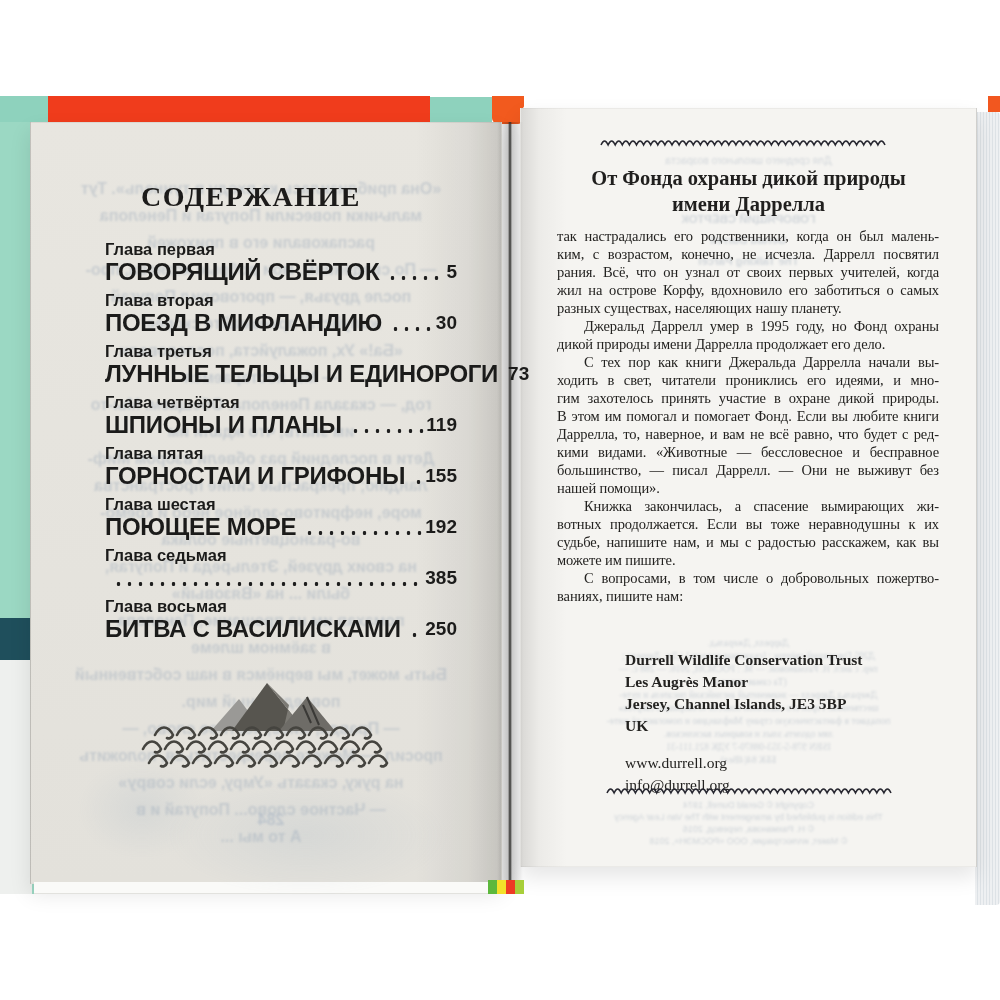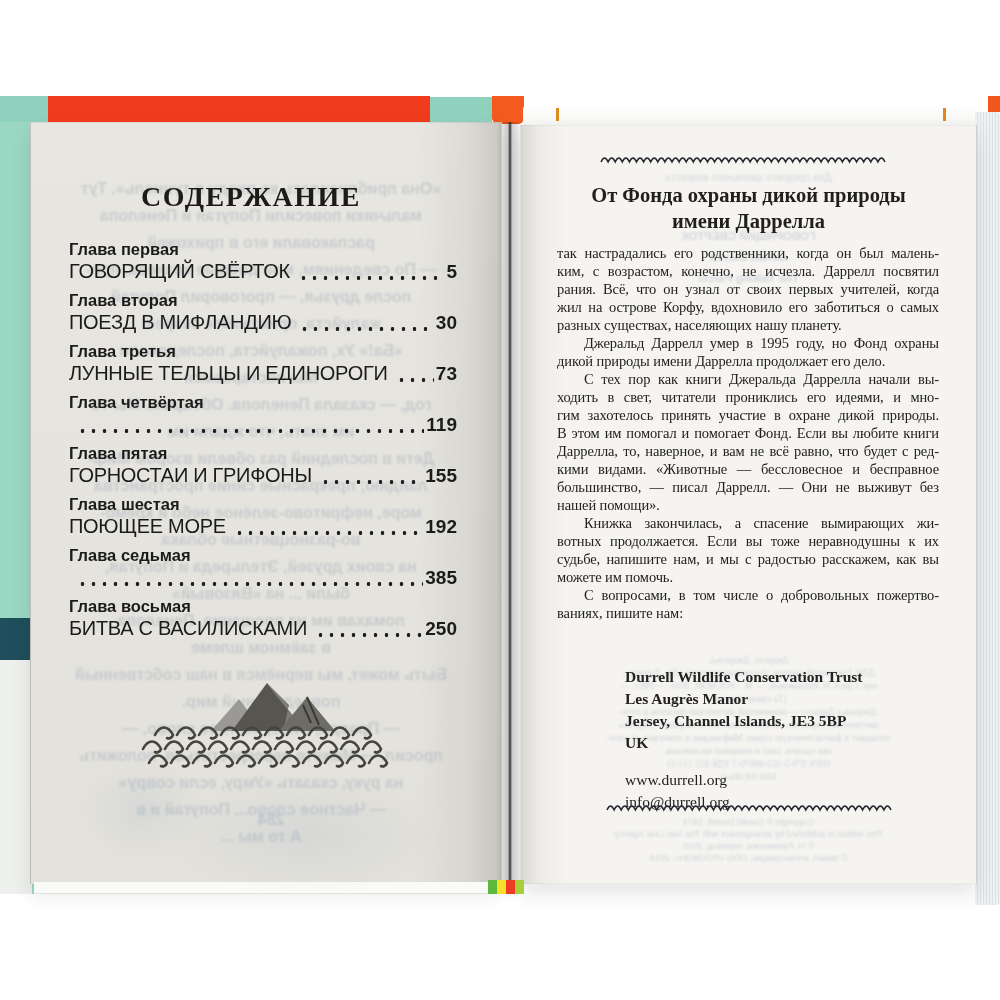--- a/index.html
+++ b/index.html
@@ -26,21 +26,21 @@
   .left-stack{position:absolute;left:34px;top:882px;width:466px;height:11px;background:#fafaf8;border-bottom:1px solid #e2e2de;}
   .edge-colors{position:absolute;left:488px;top:880px;height:14px;display:flex;}
   .edge-colors div{width:9px;height:100%;}
   .ec1{background:#5cb83c;} .ec2{background:#f3e02a;} .ec3{background:#ee3b24;} .ec4{background:#a8cf3a;}
   
   .page{position:absolute;box-shadow:0 10px 20px rgba(0,0,0,.10);}
   .page-left{left:30px;top:122px;width:470px;height:760px;
      background:linear-gradient(90deg,#f2f1ee 0%,#f2f1ee 82%,#e6e5e2 93%,#d2d1ce 100%),
                 linear-gradient(180deg,#f4f3f0,#efeeeb);
      background-blend-mode:multiply;border:1px solid rgba(0,0,0,.04);}
-  .page-right{left:520px;top:125px;width:455px;height:757px;
+  .page-right{left:520px;top:108px;width:455px;height:757px;
      background:linear-gradient(90deg,#d9d8d5 0%,#ecebe8 4%,#f5f4f1 10%,#f5f4f1 100%);
      border:1px solid rgba(0,0,0,.04);}
   
   .ghost{position:absolute;transform:scaleX(-1);filter:blur(1.1px);color:#a9b4c0;z-index:1;}
   .ghost-left{left:10px;top:52px;width:440px;opacity:.50;font-family:"Liberation Sans",sans-serif;
      font-size:16px;line-height:27px;text-align:center;font-weight:bold;}
   .ghost-pagenum{left:200px;top:688px;width:80px;opacity:.75;font-family:"Liberation Sans",sans-serif;
      font-size:16px;font-weight:bold;text-align:center;color:#b3bdc8;}
   .ghost-blob{position:absolute;filter:blur(4px);opacity:.30;z-index:1;border-radius:50%;
      background:radial-gradient(ellipse at center,rgba(150,170,188,.55),rgba(150,170,188,0) 70%);}
@@ -50,24 +50,24 @@
      font-size:10.5px;line-height:14px;text-align:center;}
   .ghost-rtitle{left:20px;top:100px;width:415px;opacity:.45;font-family:"Liberation Sans",sans-serif;
      font-size:11.5px;line-height:21px;text-align:center;font-weight:bold;}
   .ghost-rcat{left:20px;top:528px;width:415px;opacity:.50;font-size:9.5px;line-height:13px;text-align:center;}
   .ghost-rcopy{left:20px;top:690px;width:415px;opacity:.50;font-family:"Liberation Sans",sans-serif;
      font-size:9px;line-height:12px;text-align:center;}
   
   .toc-heading{position:absolute;left:0;top:58px;width:440px;text-align:center;z-index:2;
      font-family:"Liberation Serif",serif;font-weight:bold;font-size:28px;letter-spacing:1.5px;color:#1c1b1a;}
   .toc-list{position:absolute;left:38px;top:116px;width:388px;z-index:2;font-family:"Liberation Sans",sans-serif;color:#1b1b1a;}
-  .toc-entry{margin-bottom:7px;}
+  .toc-entry{margin-bottom:7px;margin-left:36px;}
   .toc-chapter{font-size:16.5px;font-weight:bold;line-height:21px;}
   .toc-row{display:flex;align-items:flex-end;line-height:23px;}
-  .toc-title{font-size:20px;font-weight:normal;letter-spacing:-0.3px;white-space:nowrap;}
+  .toc-title{font-size:24px;font-weight:bold;letter-spacing:-0.3px;white-space:nowrap;}
   .leader{flex:1;height:20px;margin:0 2px 3px 8px;
      background-image:radial-gradient(circle,#1e1e1e 1.7px,rgba(0,0,0,0) 2.1px);
      background-size:11px 4px;background-repeat:repeat-x;background-position:left bottom;}
   .toc-page{font-size:19px;font-weight:bold;}
   .mountain{position:absolute;left:98px;top:552px;z-index:2;}
   
   .wave-rule{position:absolute;z-index:2;}
   .wr-top{left:78px;top:28px;} .wr-bottom{left:84px;top:676px;}
   .rp-heading{position:absolute;left:0;top:56px;width:455px;z-index:2;text-align:center;
      font-weight:bold;font-size:20.5px;line-height:26px;color:#201f1e;}
@@ -160,20 +160,21 @@
             <div class="toc-row">
               <span class="toc-title">ЛУННЫЕ ТЕЛЬЦЫ И ЕДИНОРОГИ</span>
               <span class="leader"></span>
               <span class="toc-page">73</span>
             </div>
           </div>
 
           <div class="toc-entry">
             <div class="toc-chapter">Глава четвёртая</div>
             <div class="toc-row">
+              <span class="toc-title">ШПИОНЫ И ПЛАНЫ</span>
               <span class="leader"></span>
               <span class="toc-page">119</span>
             </div>
           </div>
 
           <div class="toc-entry">
             <div class="toc-chapter">Глава пятая</div>
             <div class="toc-row">
               <span class="toc-title">ГОРНОСТАИ И ГРИФОНЫ</span>
               <span class="leader"></span>
@@ -272,21 +273,21 @@
           <div class="ln full">ходить в свет, читатели прониклись его идеями, и мно-</div>
           <div class="ln full">гим захотелось принять участие в охране дикой природы.</div>
           <div class="ln full">В этом им помогал и помогает Фонд. Если вы любите книги</div>
           <div class="ln full">Даррелла, то, наверное, и вам не всё равно, что будет с ред-</div>
           <div class="ln full">кими видами. «Животные — бессловесное и бесправное</div>
           <div class="ln full">большинство, — писал Даррелл. — Они не выживут без</div>
           <div class="ln last">нашей помощи».</div>
           <div class="ln first">Книжка закончилась, а спасение вымирающих жи-</div>
           <div class="ln full">вотных продолжается. Если вы тоже неравнодушны к их</div>
           <div class="ln full">судьбе, напишите нам, и мы с радостью расскажем, как вы</div>
-          <div class="ln last">можете им помочь.</div>
+          <div class="ln last">можете им пишите.</div>
           <div class="ln first">С вопросами, в том числе о добровольных пожертво-</div>
           <div class="ln last">ваниях, пишите нам:</div>
         </div>
 
       <div class="address">
 
       <div>Durrell Wildlife Conservation Trust</div>
           <div>Les Augrès Manor</div>
           <div>Jersey, Channel Islands, JE3 5BP</div>
           <div>UK</div>

